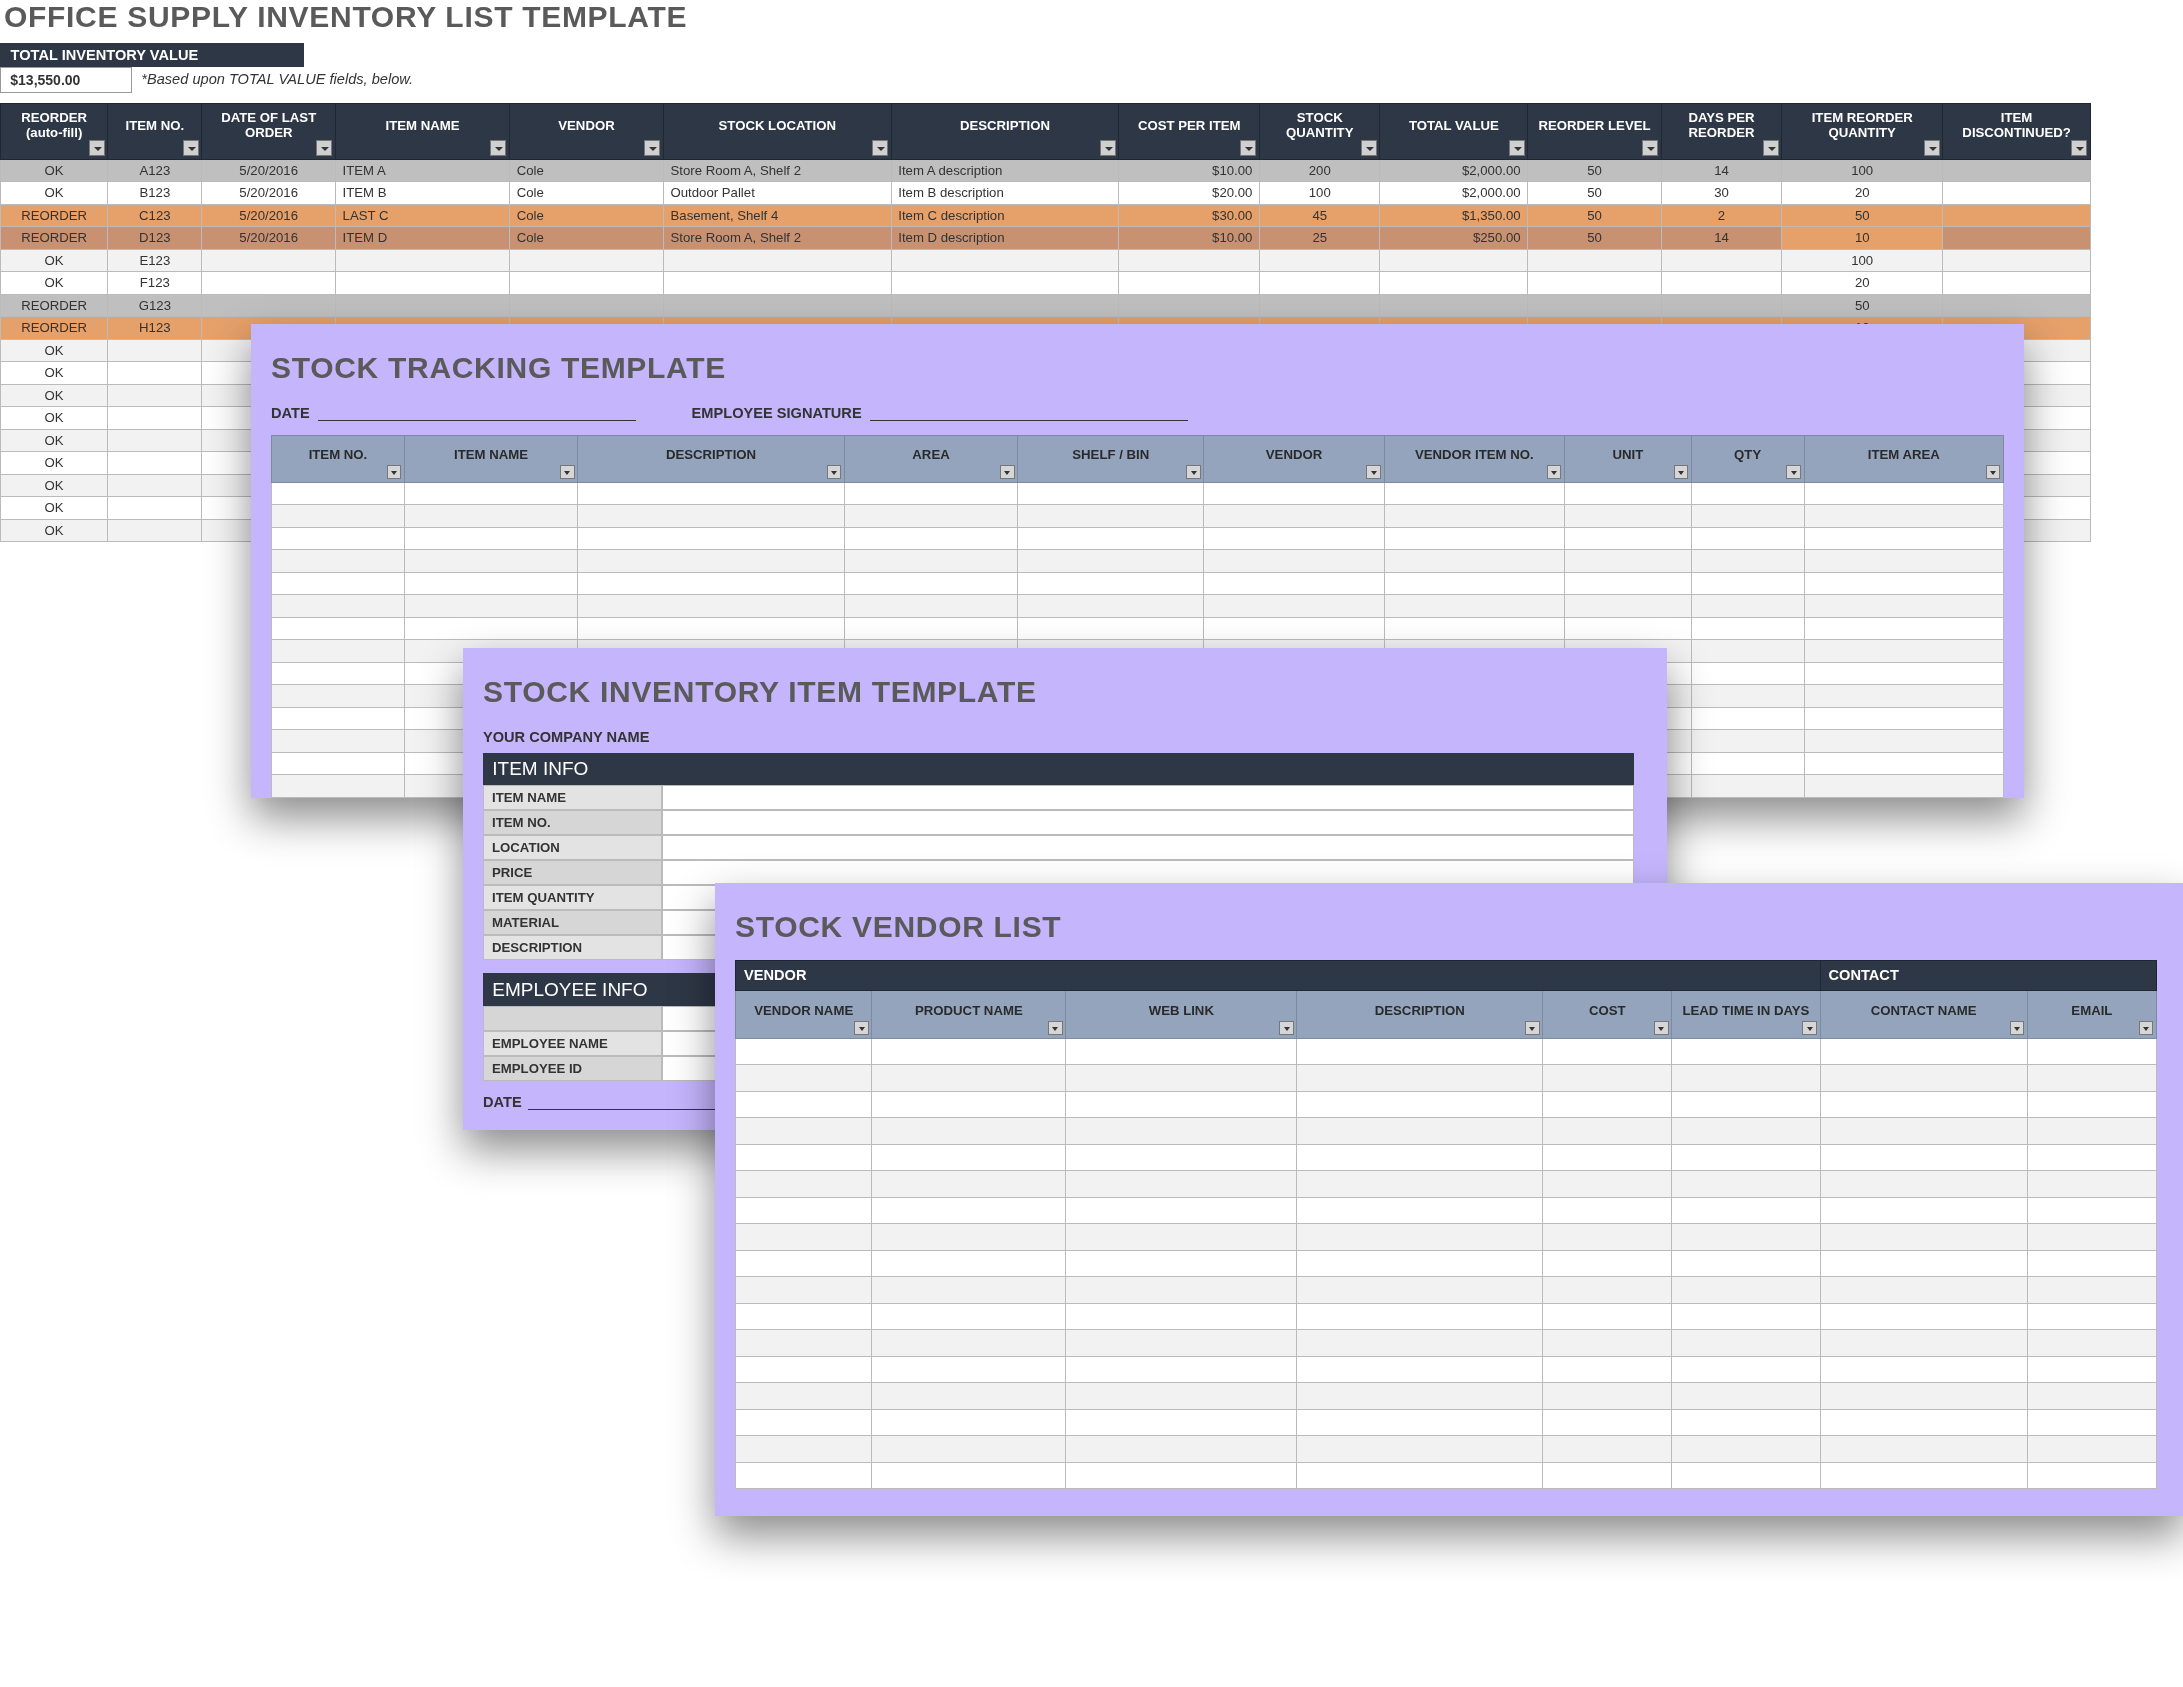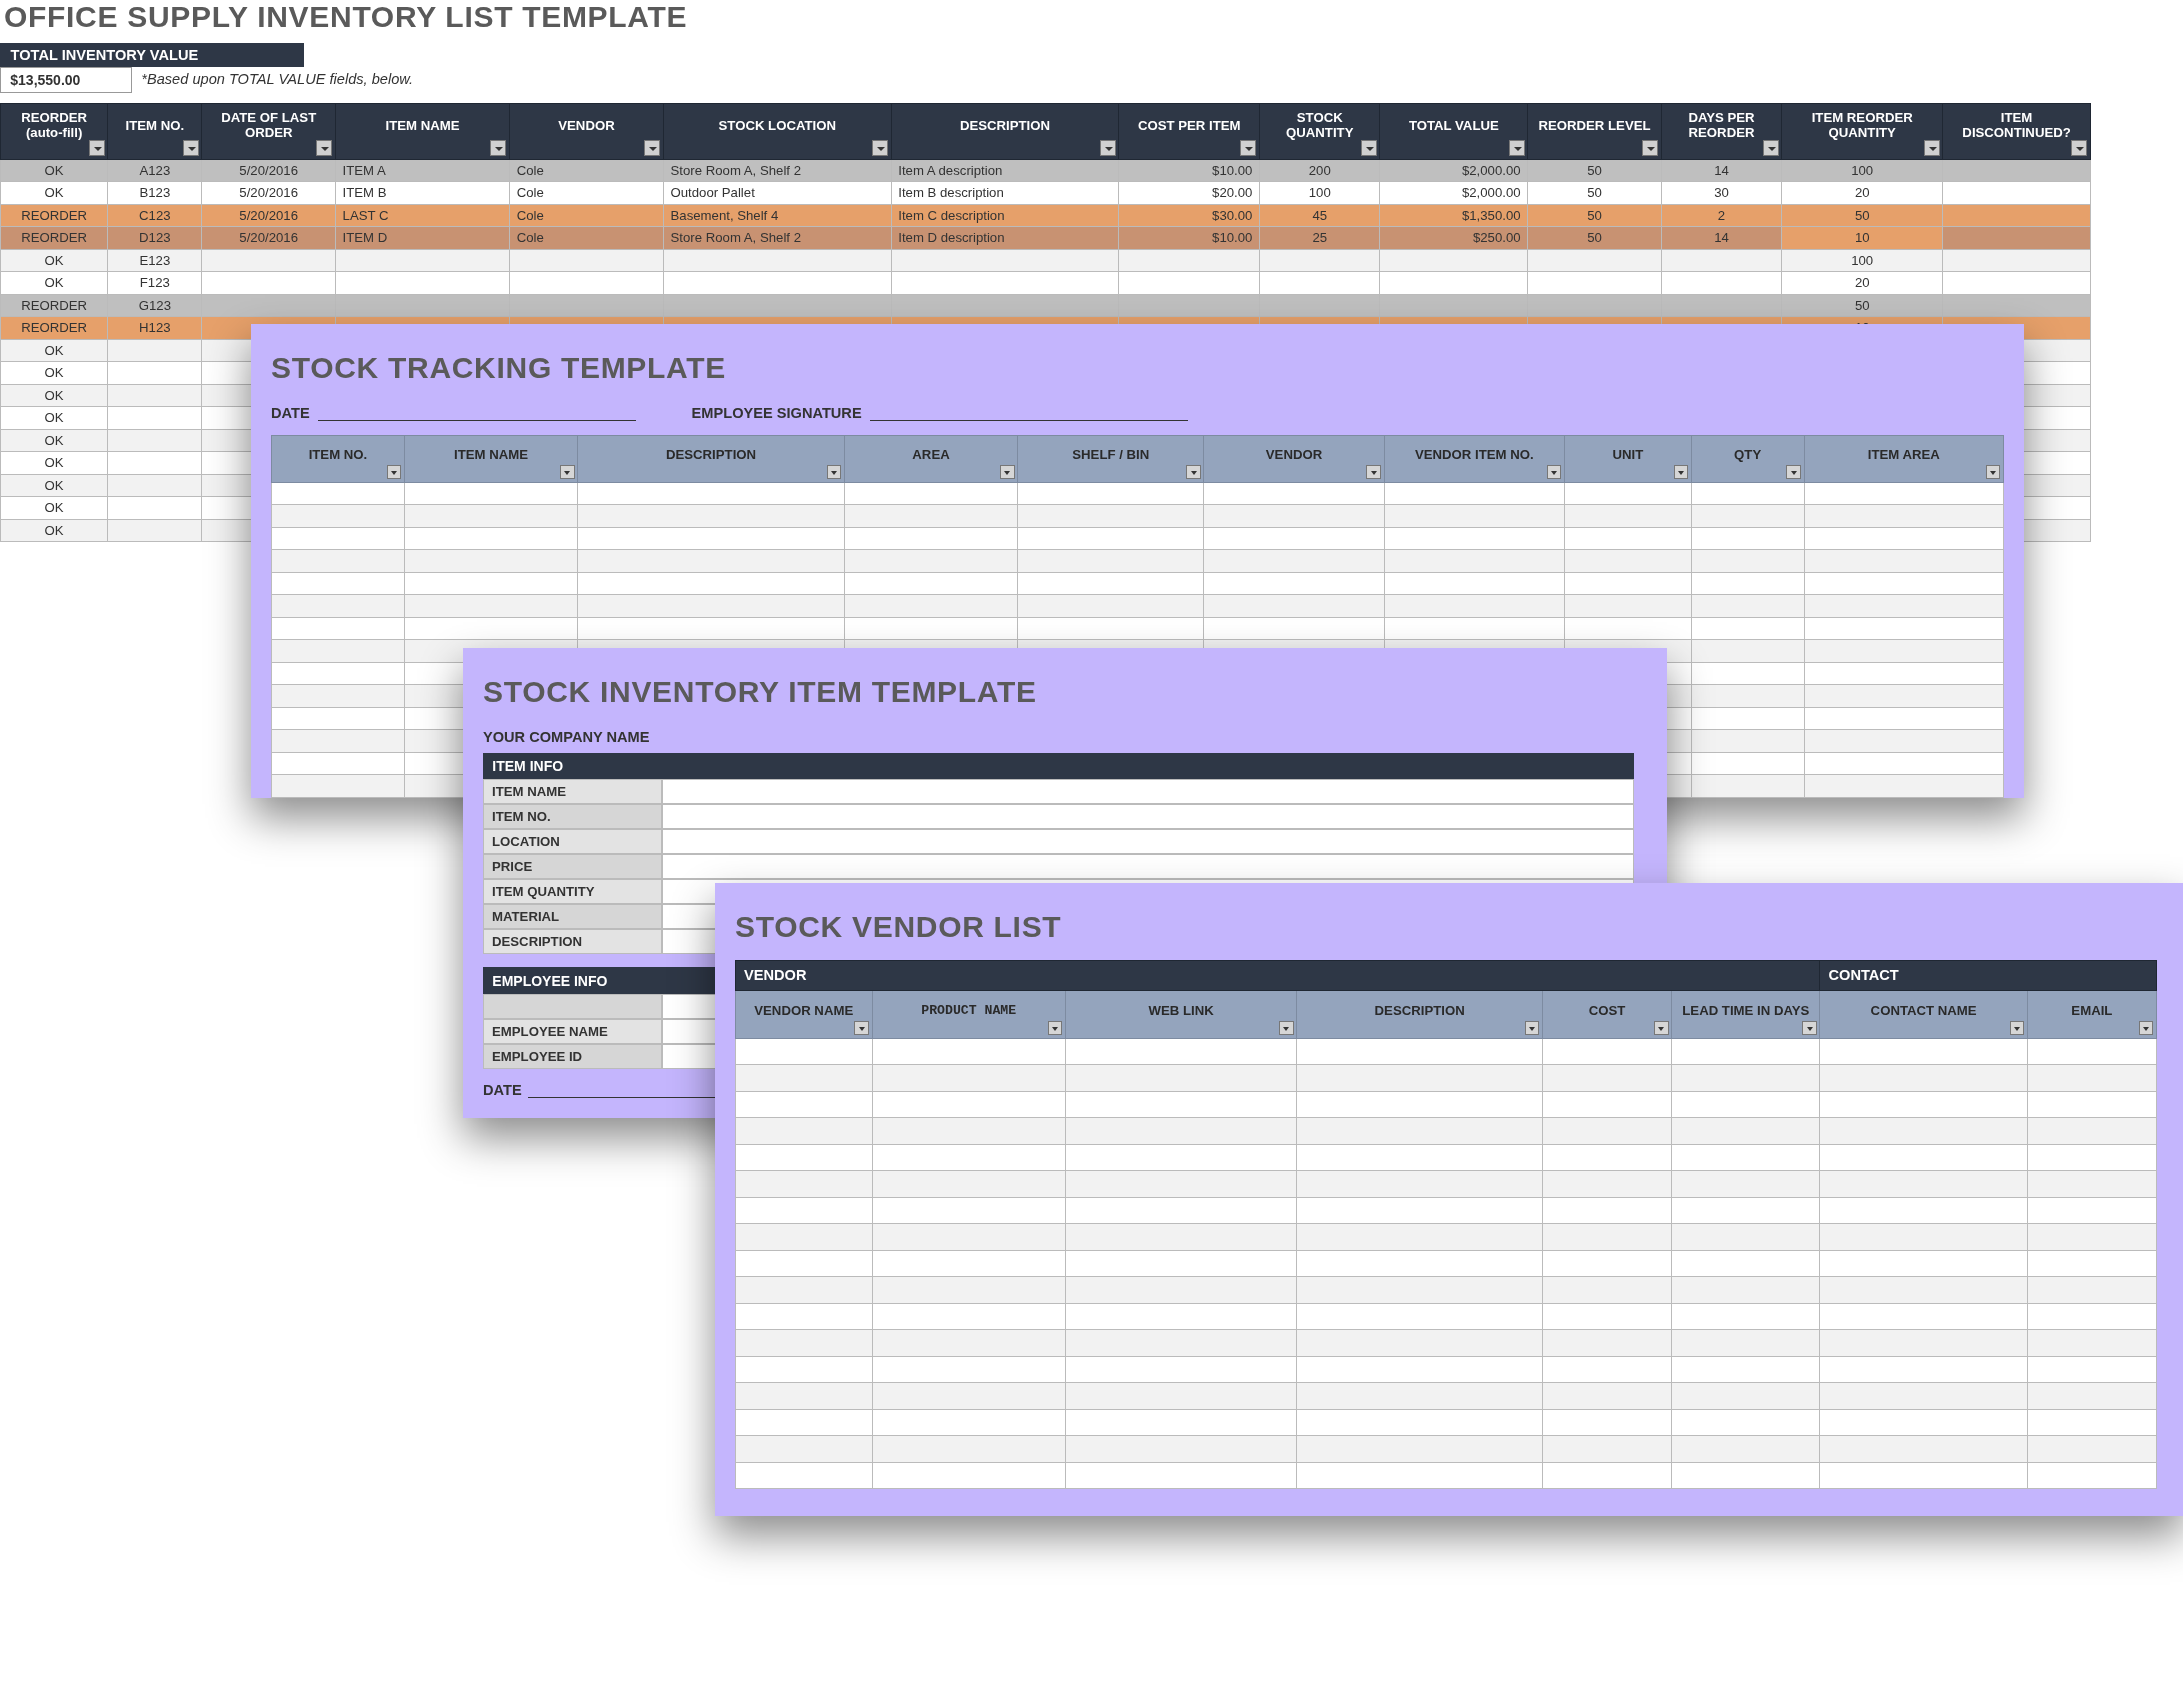--- a/index.html
+++ b/index.html
@@ -95,21 +95,21 @@
     border-top: 4px solid #333;
   }
   #stk-table tbody td { height: 22.5px; border: 0.7px solid #bbb; background: #fff; }
   #stk-table tbody tr.z td { background: #f2f2f2; }
 
   
   #sii { left: 463px; top: 648px; width: 1204px; padding-top: 26.5px; padding-bottom: 20px;}
   #sii .title { margin-left: 20px; }
   #sii .subtitle { font-size: 14.6px; font-weight: 700; margin: 20px 0 8px 20px; }
   .kvblock { margin-left: 20px; width: 1151px; }
-  .kvhead { background: #2e3746; color: #fff; font-size: 14px; font-weight: 700; padding: 5.3px 9.3px; }
+  .kvhead { background: #2e3746; color: #fff; font-size: 19px; font-weight: 400; padding: 5.3px 9.3px; }
   .kvrow { display: flex; }
   .kvrow .k { width: 179px; font-size: 13.2px; font-weight: 700; padding: 4px 8px; border: 0.7px solid #bbb; background: #e3e3e3; }
   .kvrow .v { flex: 1; border: 0.7px solid #bbb; background: #fff; }
   .kvrow.z .k { background: #d6d6d6; }
   .spacer20 { height: 13.2px; }
   #sii .dateline { margin-left: 20px; margin-top: 13.2px; }
   #sii .dateline .lbl { font-size: 14.6px; font-weight: 700; margin-right: 6.6px; }
   #sii .dateline .line { display: inline-block; border-bottom: 1.3px solid #333; width: 212px; height: 14.6px; vertical-align: bottom; }
 
   
@@ -712,21 +712,21 @@
   <h1 class="title">STOCK VENDOR LIST</h1>
 
   <table id="svl-table">
     <thead>
       <tr class="grp" id="svl-grp">
           <th colspan="6">VENDOR</th>
           <th colspan="2">CONTACT</th>
         </tr>
       <tr class="sub" id="svl-sub">
           <th style="width: 139px;"><span>VENDOR NAME</span><span class="drop"></span></th>
-          <th style="width: 198px; font-family: Liberation Mono, monospace;"><span>PRODUCT NAME</span><span class="drop"></span></th>
+          <th style="width: 198px;"><span>PRODUCT NAME</span><span class="drop"></span></th>
           <th style="width: 238px;"><span>WEB LINK</span><span class="drop"></span></th>
           <th style="width: 251px;"><span>DESCRIPTION</span><span class="drop"></span></th>
           <th style="width: 132px;"><span>COST</span><span class="drop"></span></th>
           <th style="width: 152px;"><span>LEAD TIME IN DAYS</span><span class="drop"></span></th>
           <th style="width: 212px;"><span>CONTACT NAME</span><span class="drop"></span></th>
           <th style="width: 132px;"><span>EMAIL</span><span class="drop"></span></th>
         </tr>
     </thead>
     <tbody id="svl-body">
         <tr>

